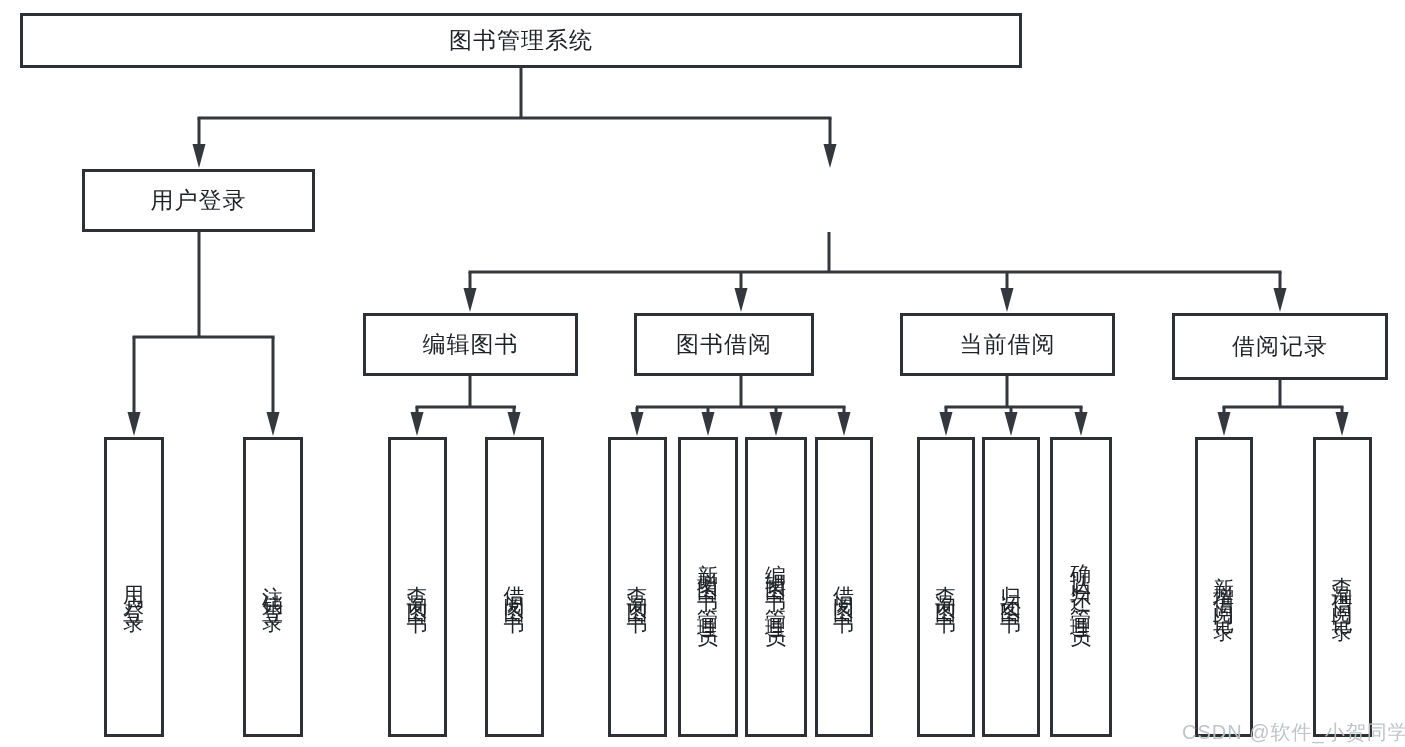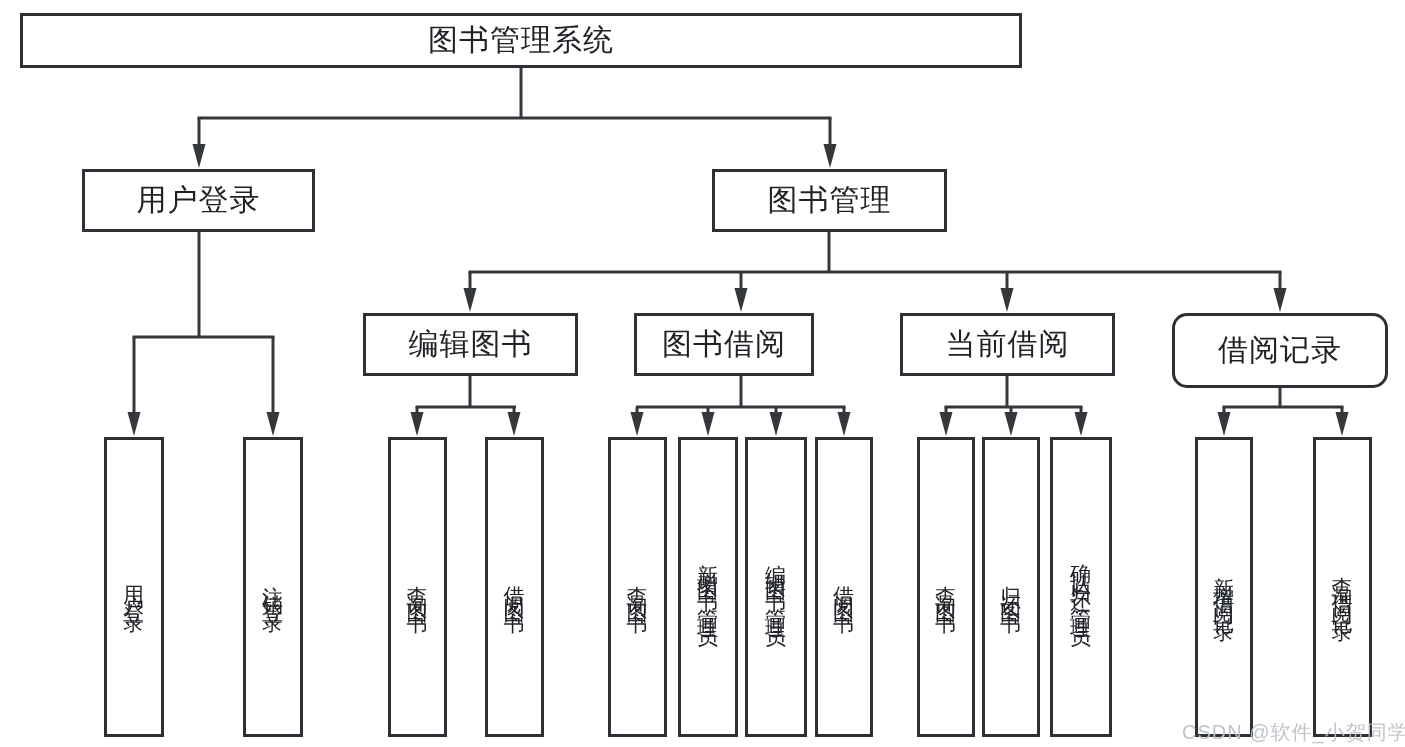--- a/index.html
+++ b/index.html
@@ -27,21 +27,21 @@
   }
   svg.connectors line { stroke: var(--line); stroke-width: 3; }
   svg.connectors polygon { fill: var(--line); stroke: none; }
   .node {
     position: absolute;
     background: var(--background);
     border: 3px solid var(--box-border);
     display: flex;
     align-items: center;
     justify-content: center;
-    font-size: 30px;
+    font-size: 23px;
     letter-spacing: 1px;
     color: var(--text);
     white-space: nowrap;
   }
   .leaf {
     position: absolute;
     background: var(--background);
     border: 3px solid var(--box-border);
     display: flex;
     align-items: center;
@@ -128,26 +128,25 @@
     <line x1="1222.5" y1="407" x2="1343.5" y2="407"></line>
     <line x1="1224" y1="407" x2="1224" y2="428"></line>
     <polygon points="1217.5,412 1230.5,412 1224,436"></polygon>
     <line x1="1342" y1="407" x2="1342" y2="428"></line>
     <polygon points="1335.5,412 1348.5,412 1342,436"></polygon>
   </svg>
 
   <div class="node" style="left:20px; top:13px; width:1002px; height:55px;">图书管理系统</div>
 
   <div class="node" style="left:82px; top:169px; width:233px; height:63px;">用户登录</div>
-  <div class="node" style="left:712px; top:169px; width:235px; height:63px;">图书管理</div>
 
   <div class="node" style="left:363px; top:313px; width:215px; height:63px;">编辑图书</div>
   <div class="node" style="left:634px; top:313px; width:180px; height:63px;">图书借阅</div>
   <div class="node" style="left:900px; top:313px; width:215px; height:63px;">当前借阅</div>
-  <div class="node" style="left:1172px; top:313px; width:216px; height:75px;border-radius:15px;">借阅记录</div>
+  <div class="node" style="left:1172px; top:313px; width:216px; height:67px;">借阅记录</div>
 
   <div class="leaf" style="left:104px; top:437px; width:60px; height:300px;">用户登录</div>
   <div class="leaf" style="left:243px; top:437px; width:60px; height:300px;">注销登录</div>
 
   <div class="leaf" style="left:388px; top:437px; width:59px; height:300px;">查询图书</div>
   <div class="leaf" style="left:485px; top:437px; width:59px; height:300px;">借阅图书</div>
 
   <div class="leaf" style="left:608px; top:437px; width:59px; height:300px;">查询图书</div>
   <div class="leaf" style="left:678px; top:437px; width:60px; height:300px;">新增图书（管理员）</div>
   <div class="leaf" style="left:745px; top:437px; width:62px; height:300px;">编辑图书（管理员）</div>

